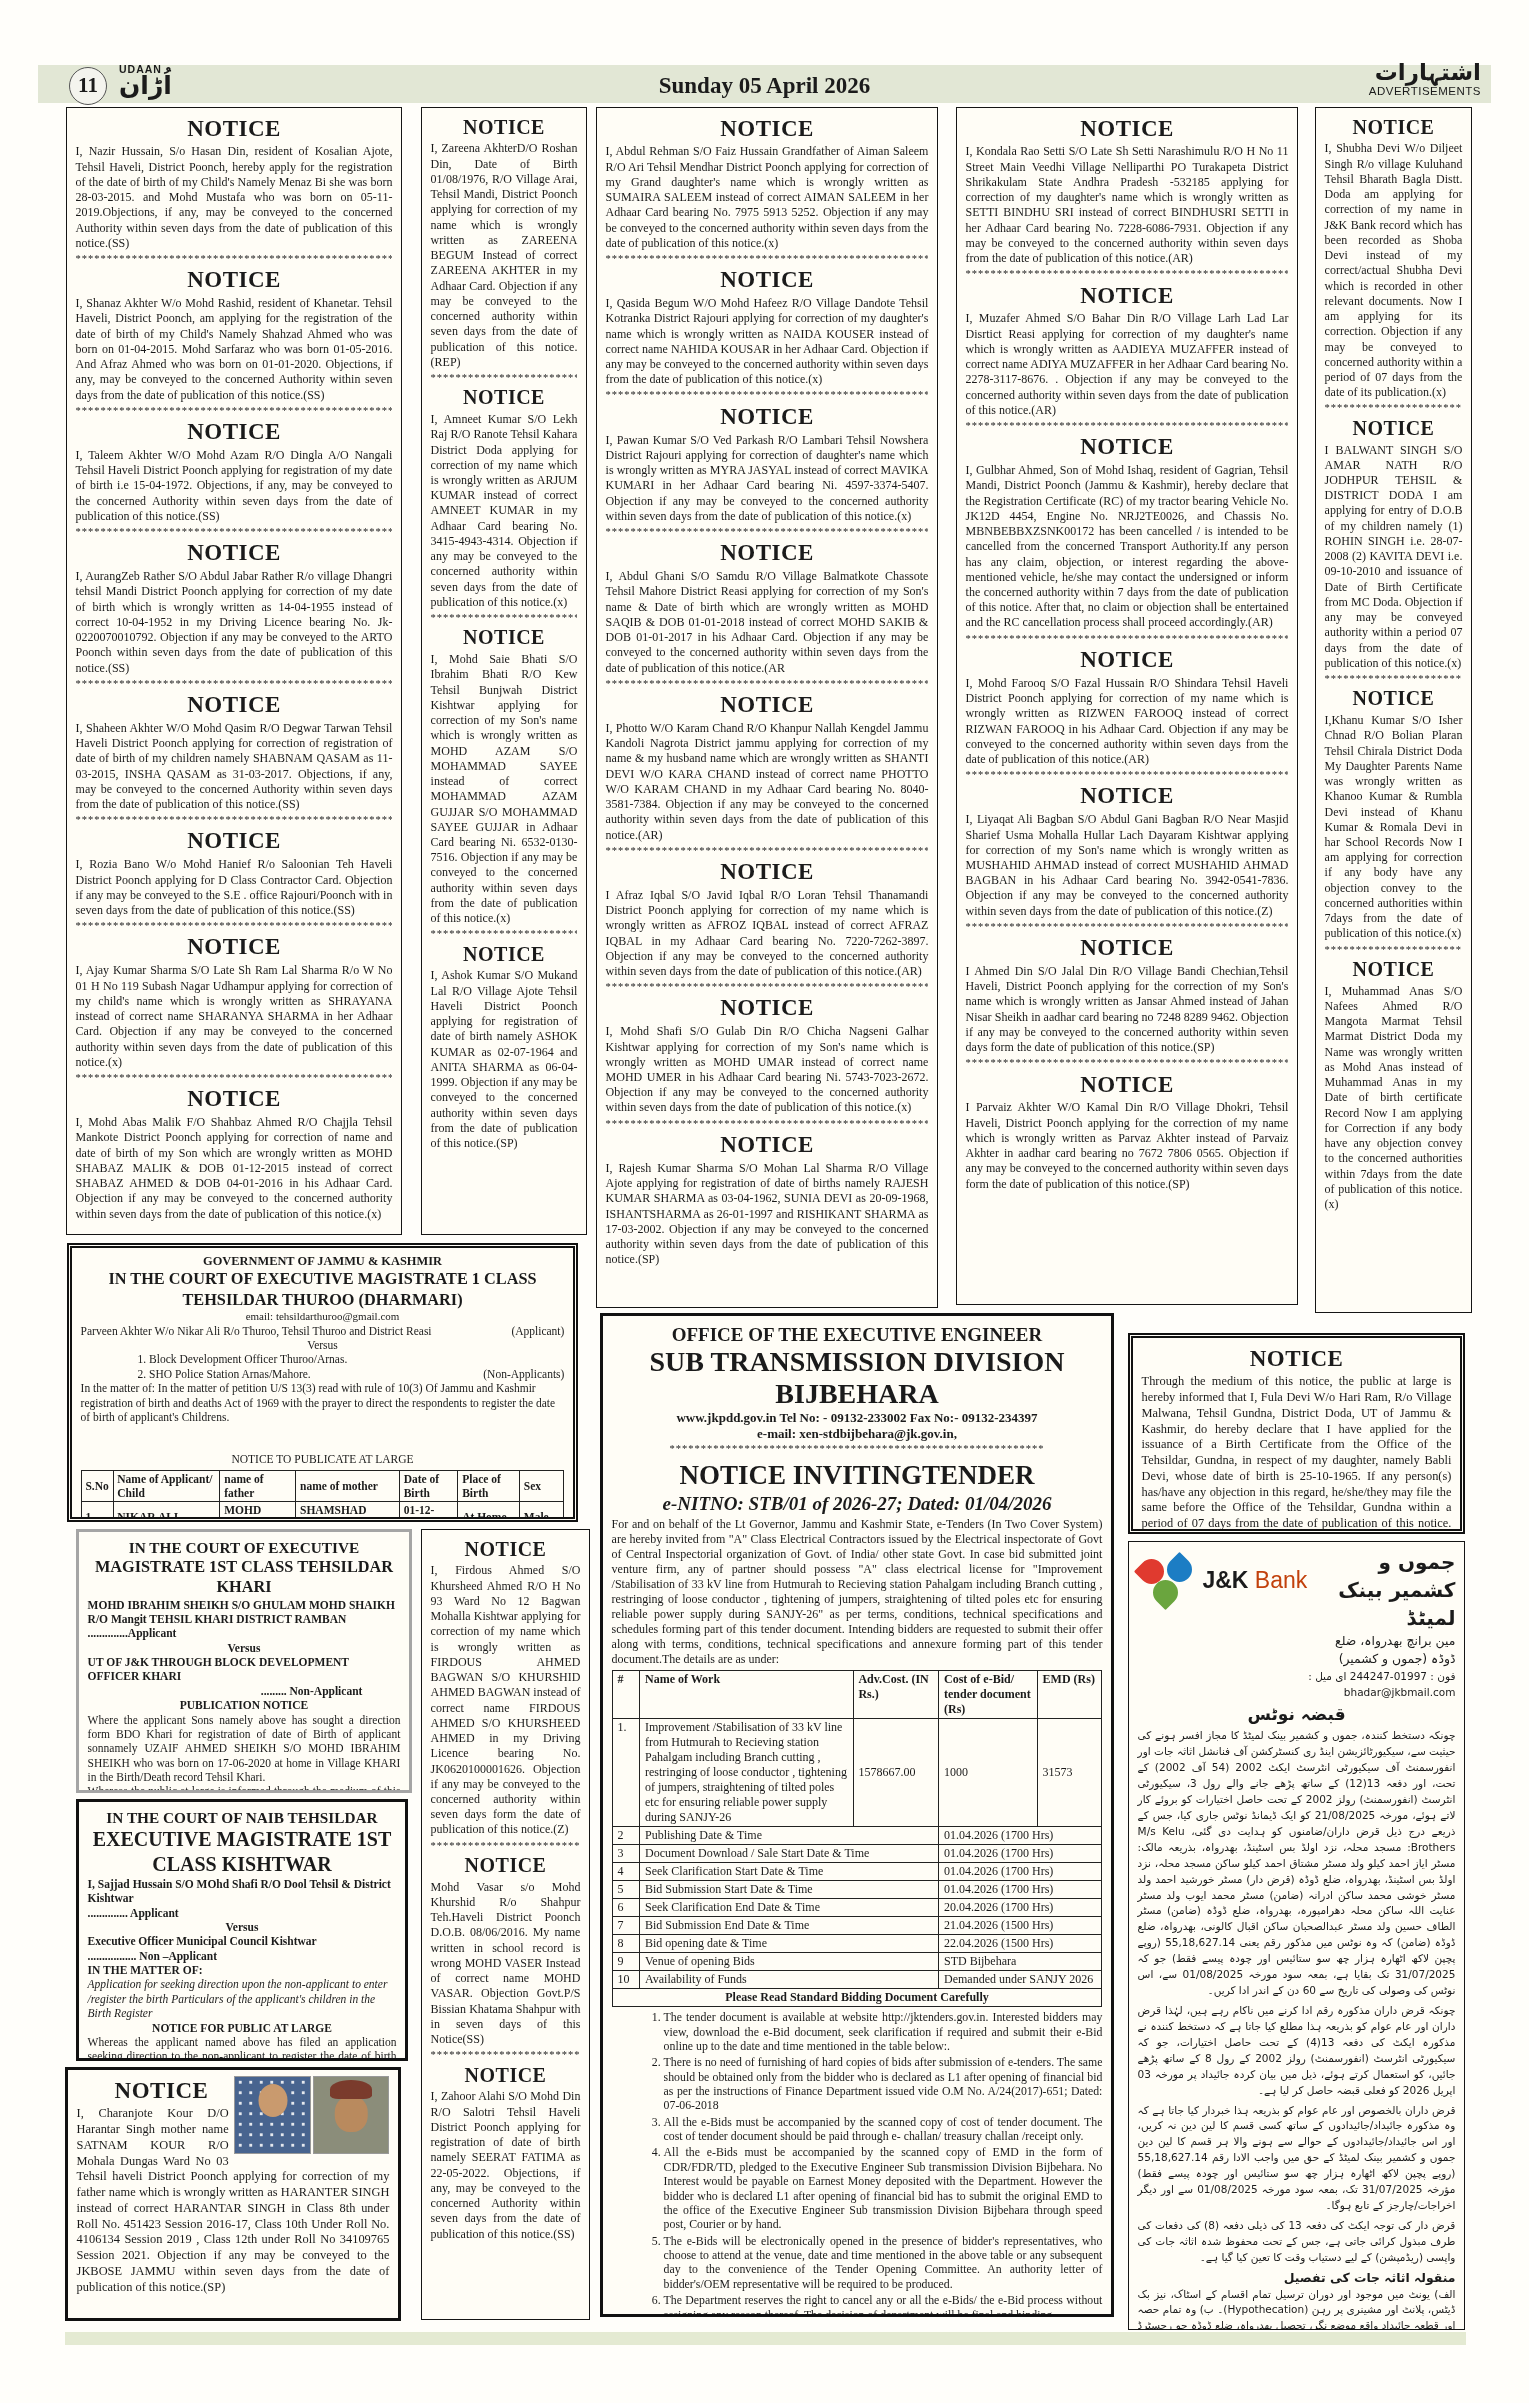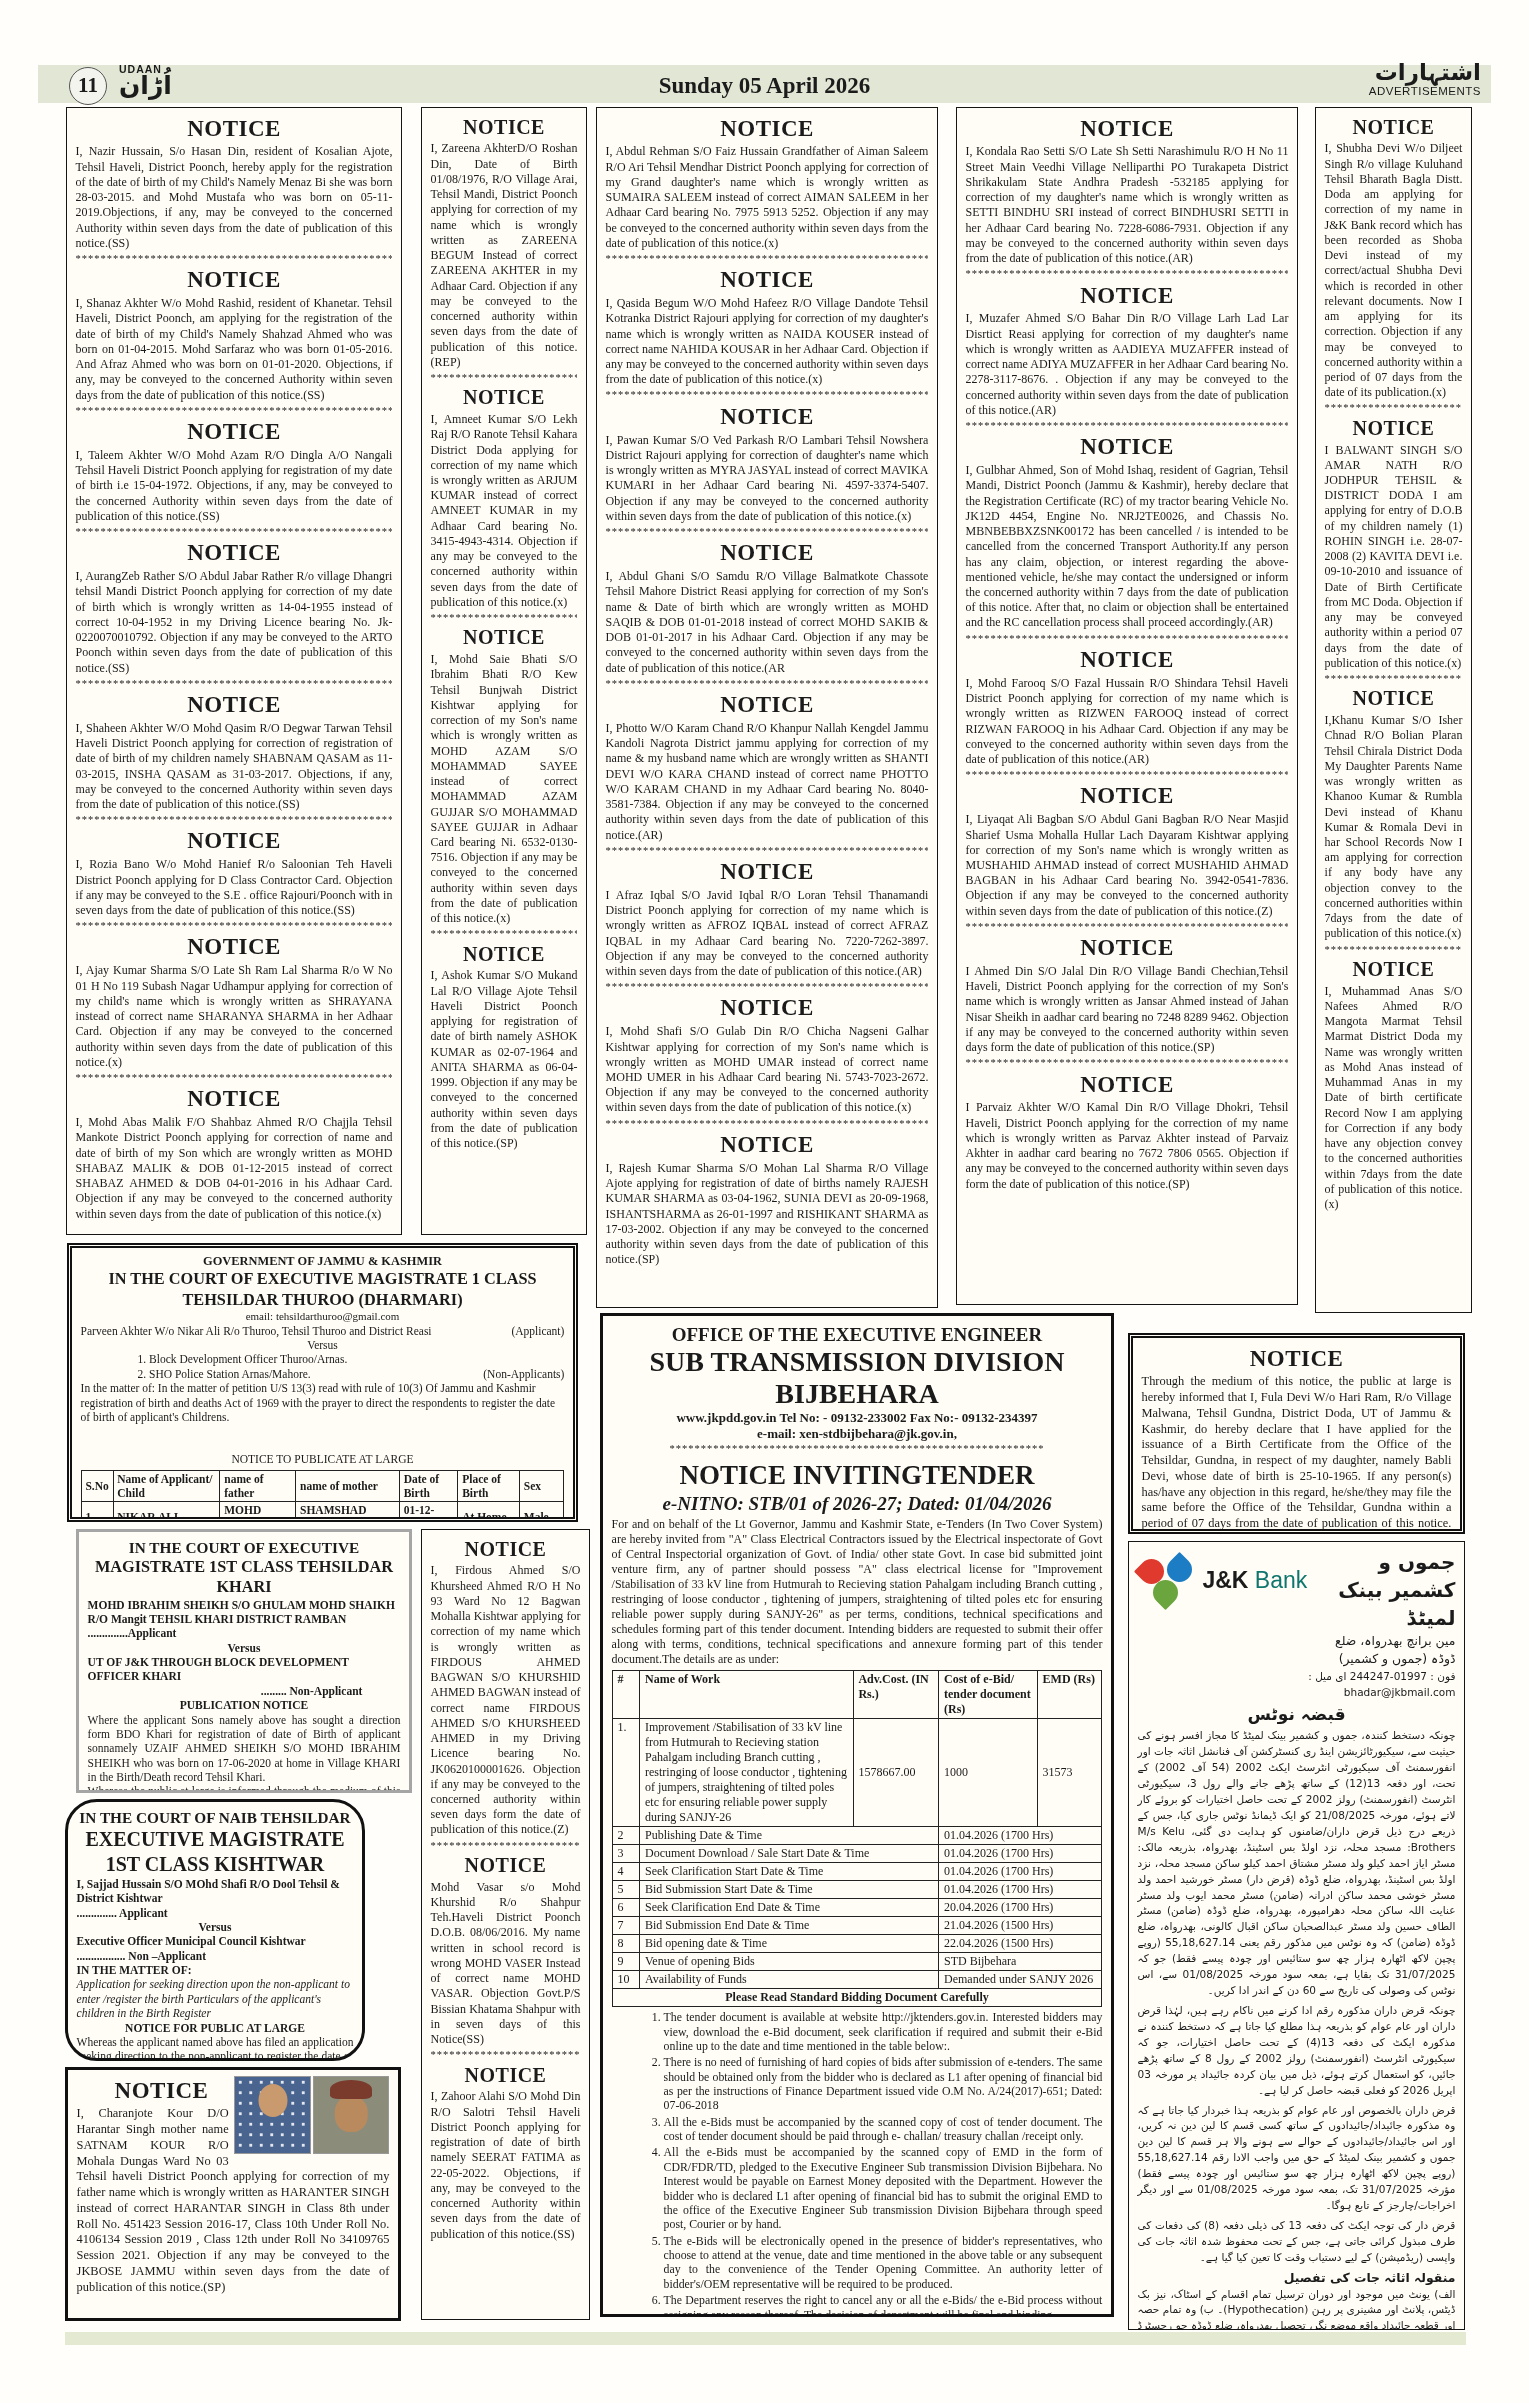--- a/index.html
+++ b/index.html
@@ -44,21 +44,21 @@
   .tender ol{margin:1.9px 0 0 0;padding-left:23px;font-size:11.8px;line-height:1.22;}
   .tender ol li{margin-bottom:1.9px;text-align:justify;margin-left:29px;}
   
   .bank .head{display:flex;align-items:flex-start;}
   .logo{position:relative;width:61px;height:55px;flex:0 0 61px;margin-top:7.6px;}
   .petal{position:absolute;width:25px;height:25px;border-radius:50% 50% 50% 6%;}
   .petal.red{background:#e03a2f;left:1.9px;top:3.8px;transform:rotate(45deg);}
   .petal.blue{background:#1c7dc4;left:29px;top:1.9px;transform:rotate(135deg);}
   .petal.green{background:#6aa53e;left:15.3px;top:25px;transform:rotate(-45deg);}
   .logotext{font:bold 23px "Liberation Sans",sans-serif;margin:19px 0 0 3.8px;white-space:nowrap;}
-  .logotext span{font-weight:normal;color:#0f766e;}
+  .logotext span{font-weight:normal;color:#c2410c;}
   .bank .urduhead{flex:1;text-align:right;direction:rtl;}
   .bank .bn{font:bold 20px "DejaVu Sans",sans-serif;line-height:1.4;}
   .bank .br{font-size:12.4px;line-height:1.5;font-family:"DejaVu Sans",sans-serif;}
   .bank .bc{font-size:10.5px;line-height:1.5;font-family:"DejaVu Sans",sans-serif;}
   .bank .qn{text-align:center;font:bold 17px "DejaVu Sans",sans-serif;margin:3.8px 0;}
   .bank p.u{direction:rtl;text-align:justify;font-family:"DejaVu Sans",sans-serif;font-size:10.5px;line-height:1.52;margin:0 0 3.8px 0;}
   .bank .sub{direction:rtl;text-align:right;font:bold 12.4px "DejaVu Sans",sans-serif;margin:1.9px 0;}
   
   .photos{float:right;width:155px;height:78px;margin:0 0 3.8px 5.7px;display:flex;gap:1.9px;}
   .ph{flex:1;position:relative;overflow:hidden;border:1px solid #999;}
@@ -309,21 +309,21 @@
     <div style="font-weight:bold;"><span>MOHD IBRAHIM SHEIKH S/O GHULAM MOHD SHAIKH R/O Mangit TEHSIL KHARI DISTRICT RAMBAN</span> <span>..............Applicant</span></div>
     <div class="ctr" style="font-weight:bold;">Versus</div>
     <div style="font-weight:bold;">UT OF J&amp;K THROUGH BLOCK DEVELOPMENT OFFICER KHARI</div>
     <div style="font-weight:bold;text-align:right;padding-right:38px;">......... Non-Applicant</div>
     <div class="ctr" style="font-weight:bold;">PUBLICATION NOTICE</div>
     <div style="text-align:justify;">Where the applicant Sons namely above has sought a direction form BDO Khari for registration of date of Birth of applicant sonnamely UZAIF AHMED SHEIKH S/O MOHD IBRAHIM SHEIKH who was born on 17-06-2020 at home in Village KHARI in the Birth/Death record Tehsil Khari.</div>
     <div style="text-align:justify;">Whereas the public at large is informed through the medium of this notice if any person/ persons have any objection regarding the registration of the birth of the applicant, mentioned above he or she shall file his/ her objections wihtin 07 days from the date of publication of this notice in the newspaper, failing which appropriate order shall be passed. In case the date fixed is declared as holidays, the matter shall be taken up on the next working day.</div>
 
   </div>
 
-  <div class="box b-thick court" style="left:65px;top:1799px;width:300px;height:262px;border-radius:32px;">
+  <div class="box b-thick court" style="left:76px;top:1799px;width:332px;height:262px;">
     <div class="t1">IN THE COURT OF NAIB TEHSILDAR</div>
     <div class="t2" style="font-size:20px;">EXECUTIVE MAGISTRATE 1ST CLASS KISHTWAR</div>
     <div style="font-weight:bold;">I, Sajjad Hussain S/O MOhd Shafi R/O Dool Tehsil &amp; District Kishtwar</div>
     <div style="font-weight:bold;">.............. Applicant</div>
     <div class="ctr" style="font-weight:bold;">Versus</div>
     <div class="row" style="font-weight:bold;flex-direction:column;">
         <span>Executive Officer Municipal Council Kishtwar</span>
         <span>................. Non –Applicant</span>
       </div>
     <div style="font-weight:bold;">IN THE MATTER OF:</div>

